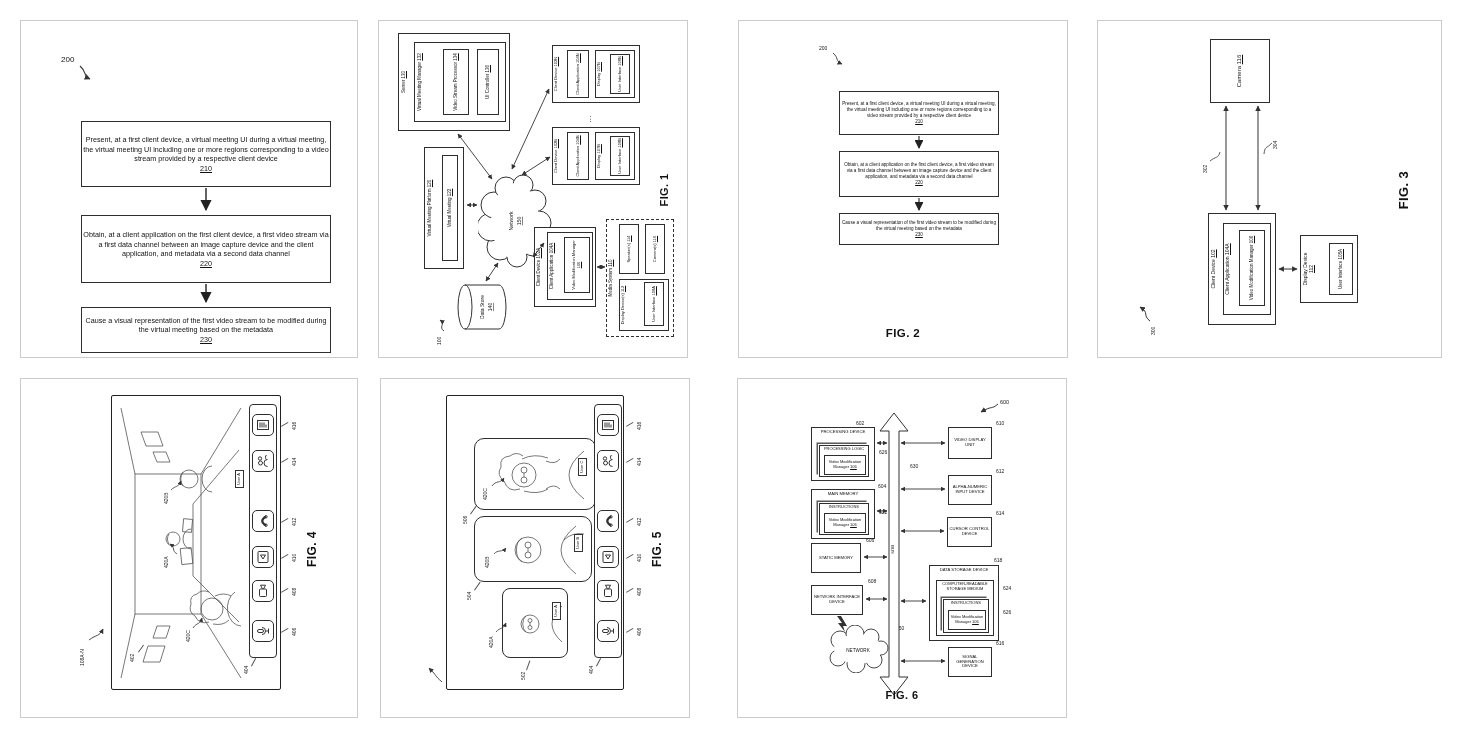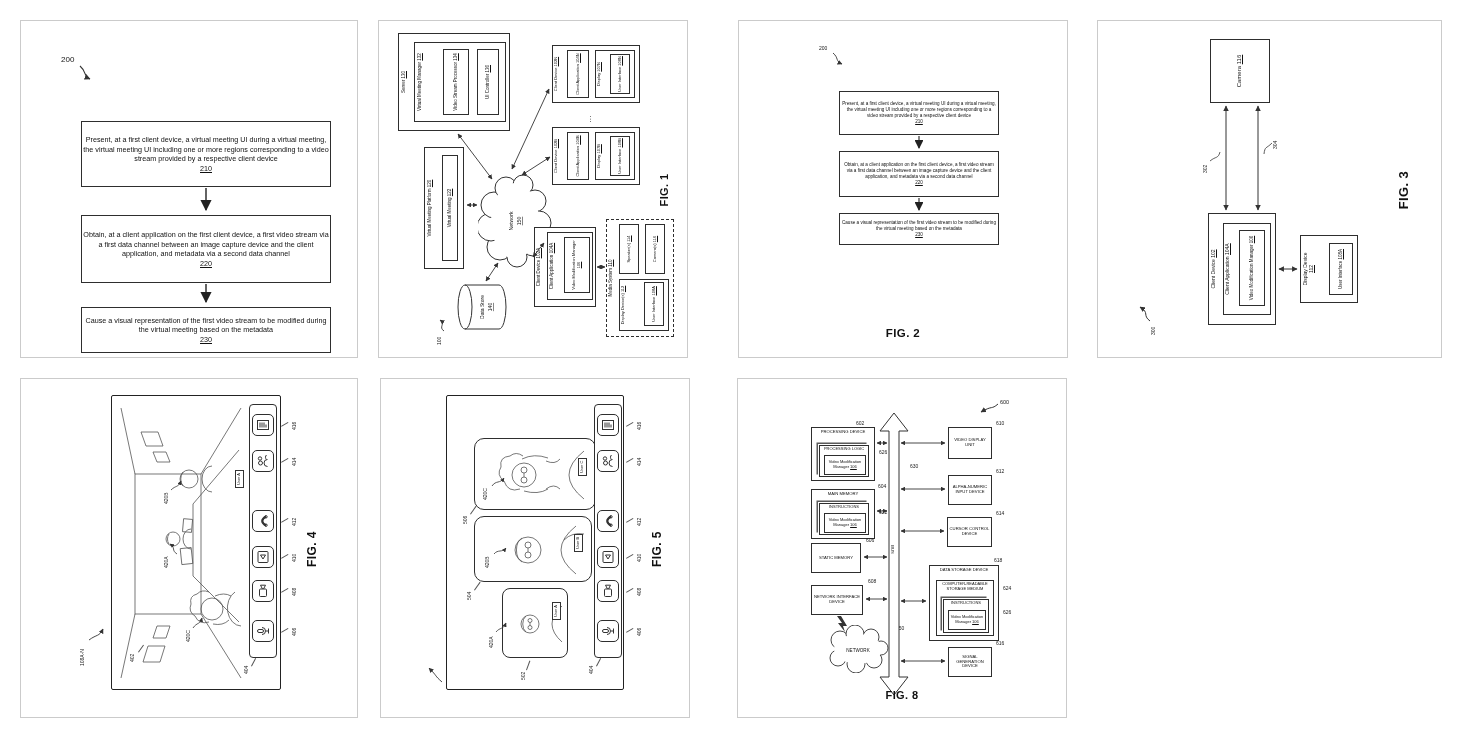--- a/index.html
+++ b/index.html
@@ -629,14 +629,14 @@
       <line x1="163" y1="110" x2="207" y2="110" marker-start="url(#ah)" marker-end="url(#ah)"></line>
       <line x1="163" y1="152" x2="206" y2="152" marker-start="url(#ah)" marker-end="url(#ah)"></line>
       <line x1="163" y1="222" x2="188" y2="222" marker-start="url(#ah)" marker-end="url(#ah)"></line>
       <line x1="163" y1="282" x2="207" y2="282" marker-start="url(#ah)" marker-end="url(#ah)"></line>
     </g>
     <path d="M99,237 l5,7 h-4 l7,9 l-2,-6 h4 l-6,-10 z" fill="#333"></path>
   </svg>
   <div class="abs" style="left:150px;top:168px;font-size:4.2px;transform:rotate(90deg)">BUS</div>
   <div class="co" style="left:172px;top:84px">630</div>
 
-  <div class="abs cap ctr" style="top:310px;font-size:11px">FIG. 8</div>
+  <div class="abs cap ctr" style="top:310px;font-size:11px">FIG. 6</div>
 </section>
 
 </body></html>

